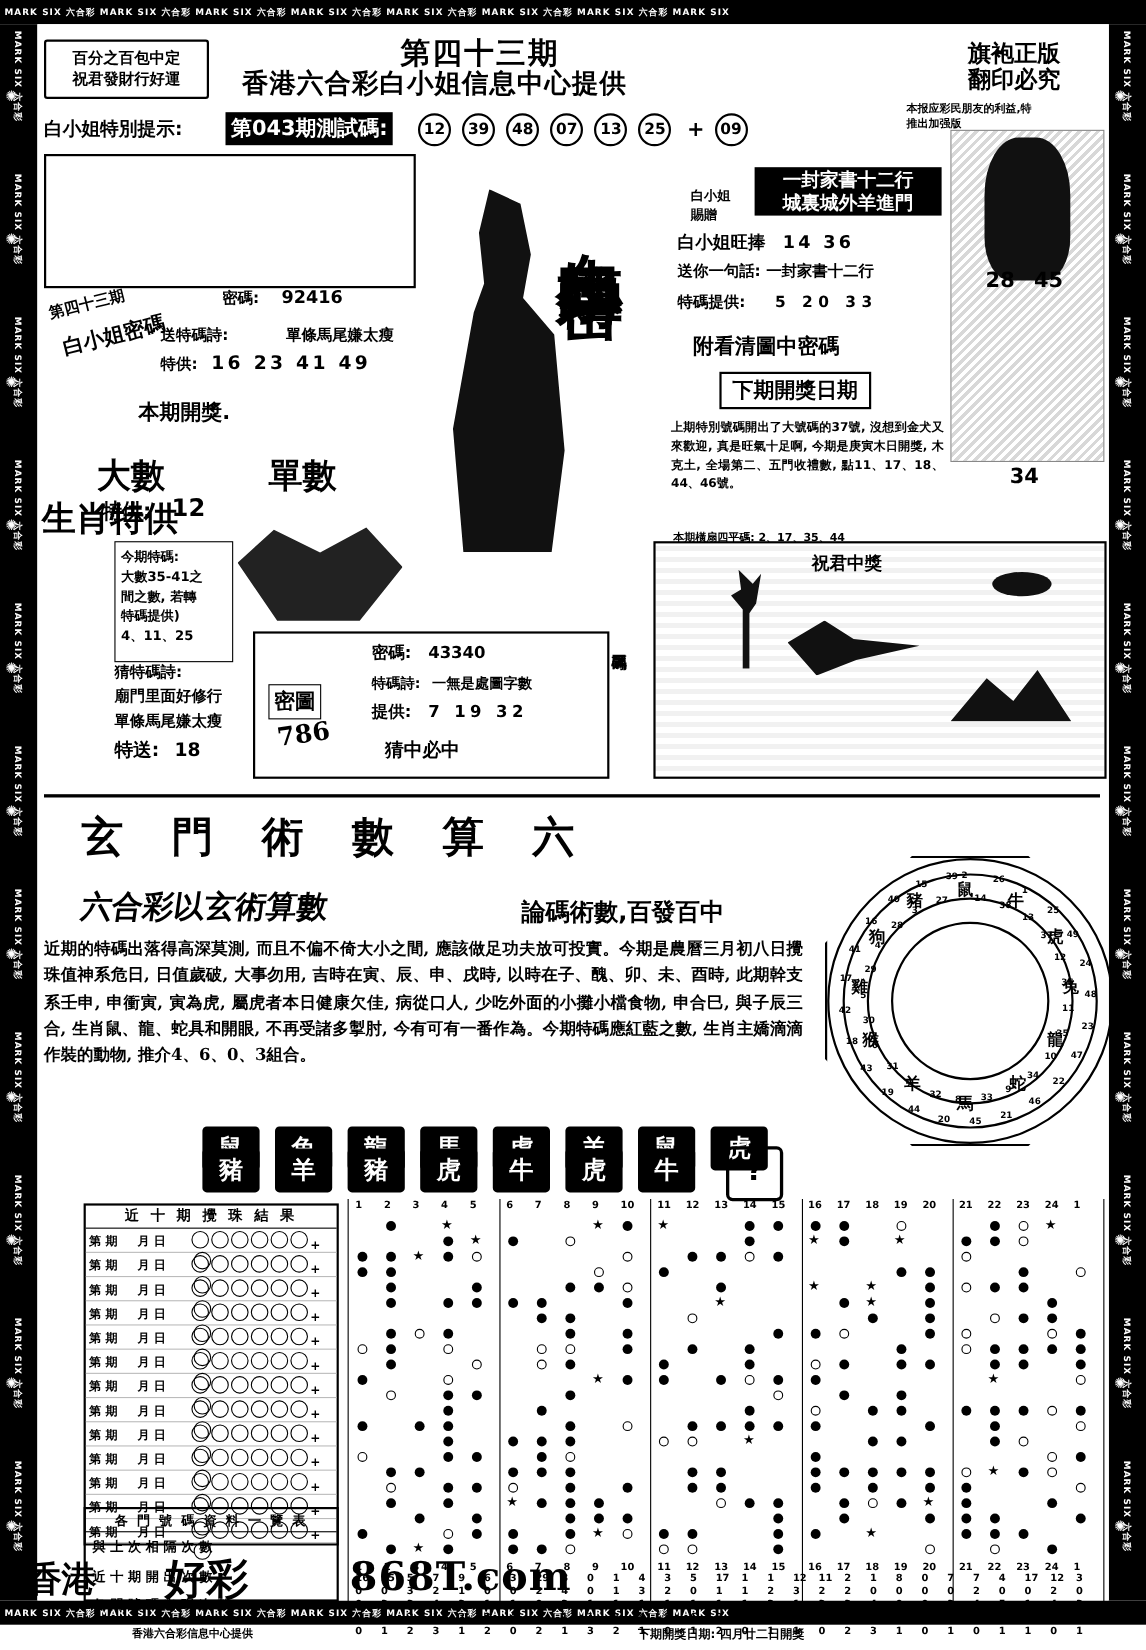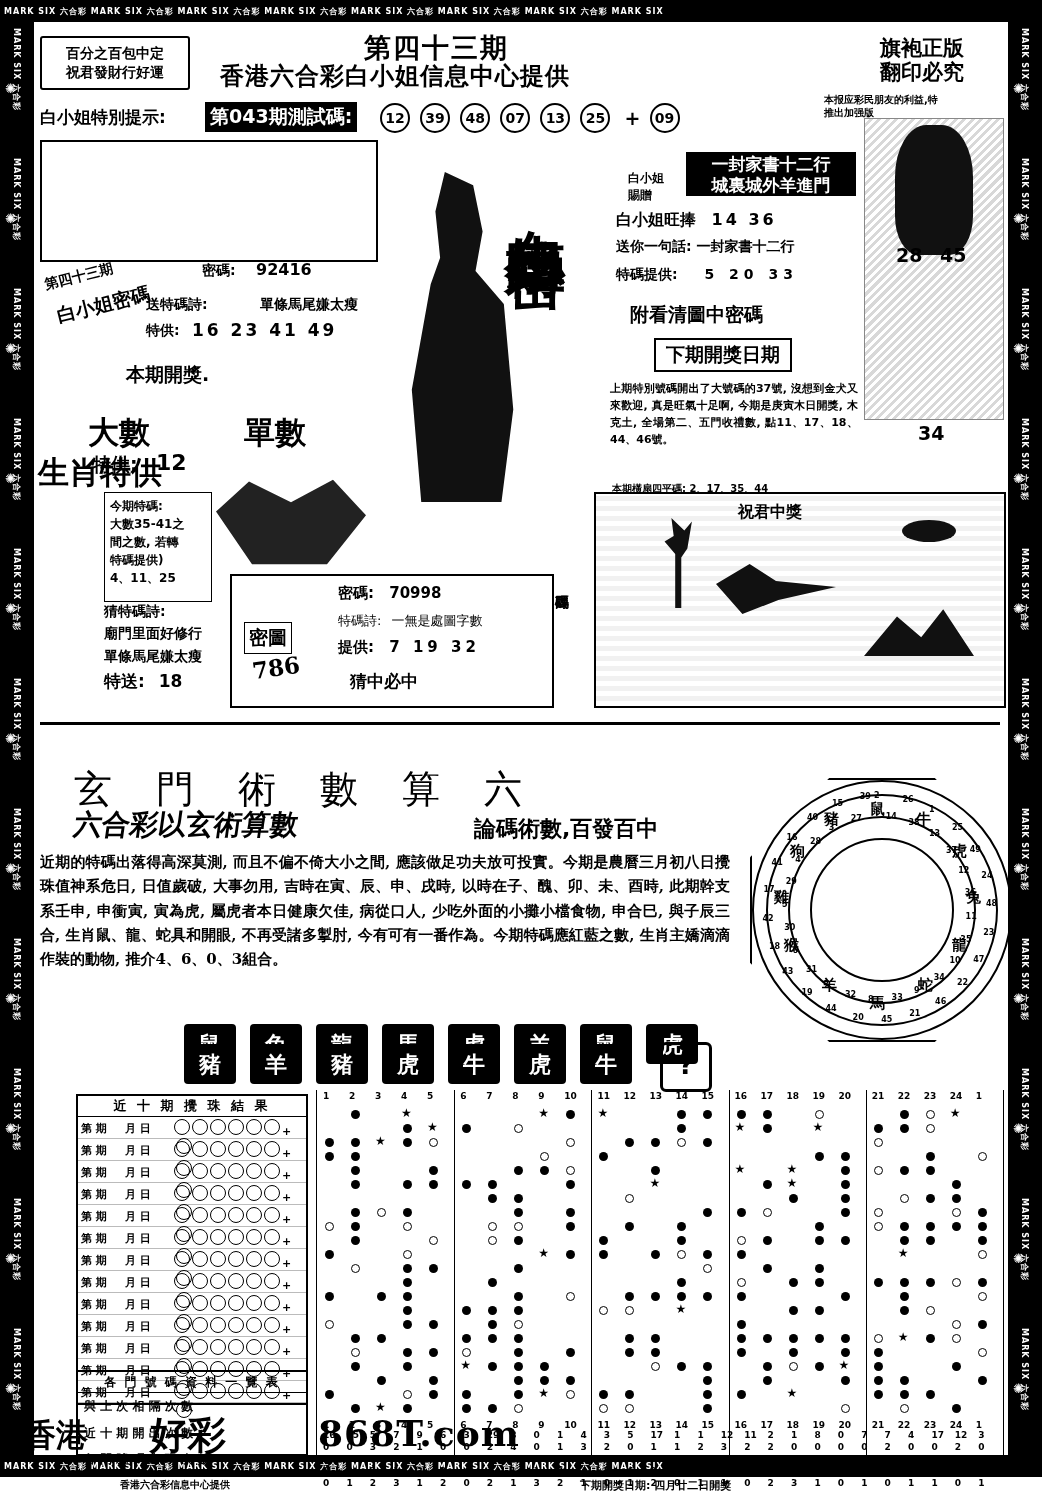--- a/index.html
+++ b/index.html
@@ -67,21 +67,21 @@
   .pred-box{position:absolute;left:70px;top:470px;width:96px;height:100px;border:1px solid #000;
             padding:4px 5px;font-size:12px;line-height:1.5;font-weight:bold;}
   .guess-block{position:absolute;left:70px;top:578px;font-size:14px;font-weight:bold;line-height:1.6;}
   .tesong{position:absolute;left:70px;top:648px;font-size:17px;font-weight:bold;}
 
   
   .secret-box{position:absolute;left:196px;top:552px;width:320px;height:130px;border:2px solid #000;}
   .secret-box .lbl{position:absolute;left:12px;top:46px;font-size:19px;font-weight:bold;
                    border:1px solid #000;padding:2px 4px;}
   .secret-box .mm{position:absolute;left:106px;top:8px;font-size:15px;font-weight:bold;}
-  .secret-box .shi{position:absolute;left:106px;top:36px;font-size:13px;font-weight:normal;}
+  .secret-box .shi{position:absolute;left:106px;top:36px;font-size:13px;font-weight:bold;}
   .secret-box .tg{position:absolute;left:106px;top:62px;font-size:15px;font-weight:bold;}
   .secret-box .cz{position:absolute;left:118px;top:94px;font-size:17px;font-weight:bold;}
   .secret-box .hand{position:absolute;left:20px;top:78px;font-size:23px;font-weight:bold;
                     font-family:"DejaVu Serif","Liberation Serif",serif;transform:rotate(-8deg);}
 
   
   .vtitle{position:absolute;left:470px;top:160px;font-size:60px;font-weight:bold;
           font-family:"DejaVu Serif","Liberation Serif",serif;line-height:1.05;
           writing-mode:vertical-rl;letter-spacing:4px;}
   .vtitle-sm{position:absolute;left:520px;top:562px;font-size:14px;font-weight:bold;
@@ -111,22 +111,22 @@
 
   
   .illus{position:absolute;left:560px;top:470px;width:408px;height:212px;border:2px solid #000;
          background:repeating-linear-gradient(0deg,#fff 0 5px,#f1f1f1 5px 10px);}
   .illus .cap{position:absolute;left:142px;top:8px;font-size:16px;font-weight:bold;}
 
   
   .hr{position:absolute;left:6px;top:700px;width:960px;height:3px;background:#000;}
 
   
-  .mid-title{position:absolute;left:40px;top:714px;font-size:38px;font-weight:normal;
-             letter-spacing:44px;font-family:"DejaVu Serif","Liberation Serif",serif;margin-top:28px;}
+  .mid-title{position:absolute;left:40px;top:714px;font-size:38px;font-weight:bold;
+             letter-spacing:44px;font-family:"DejaVu Serif","Liberation Serif",serif;}
   .mid-sub{position:absolute;left:40px;top:784px;font-size:28px;font-weight:bold;
            font-family:"DejaVu Serif","Liberation Serif",serif;transform:skewX(-8deg);}
   .mid-sub2{position:absolute;left:440px;top:792px;font-size:22px;font-weight:bold;}
   .mid-para{position:absolute;left:6px;top:828px;width:690px;font-size:15px;line-height:1.62;
             font-weight:bold;text-align:justify;font-family:"DejaVu Serif","Liberation Serif",serif;}
 
   
   .bagua{position:absolute;left:718px;top:758px;width:260px;height:262px;}
   .bagua .ring{position:absolute;border:2px solid #000;border-radius:50%;}
   .bagua .r1{left:0;top:0;width:256px;height:256px;}
@@ -321,21 +321,21 @@
 
     <div class="silh" style="left:366px;top:150px;width:118px;height:330px;
                 clip-path:polygon(38% 0,62% 4%,70% 18%,64% 30%,88% 40%,96% 72%,86% 100%,18% 100%,10% 66%,26% 34%,34% 26%,30% 12%);"></div>
     <div class="silh2" style="left:182px;top:452px;width:150px;height:94px;
                 clip-path:polygon(0 40%,22% 8%,50% 30%,78% 6%,100% 44%,74% 96%,24% 96%);"></div>
 
     <div class="secret-box">
       <span class="lbl">密圖</span>
       <span class="mm">
         <span>密碼:</span>
-        <span style="margin-left:10px;">70998</span>
+        <span style="margin-left:10px;">43340</span>
       </span>
       <span class="shi">
         <span>特碼詩:</span>
         <span style="margin-left:6px;">一無是處圖字數</span>
       </span>
       <span class="tg">
         <span>提供:</span>
         <span style="margin-left:10px;letter-spacing:4px;">7  19  32</span>
       </span>
       <span class="cz">猜中必中</span>

